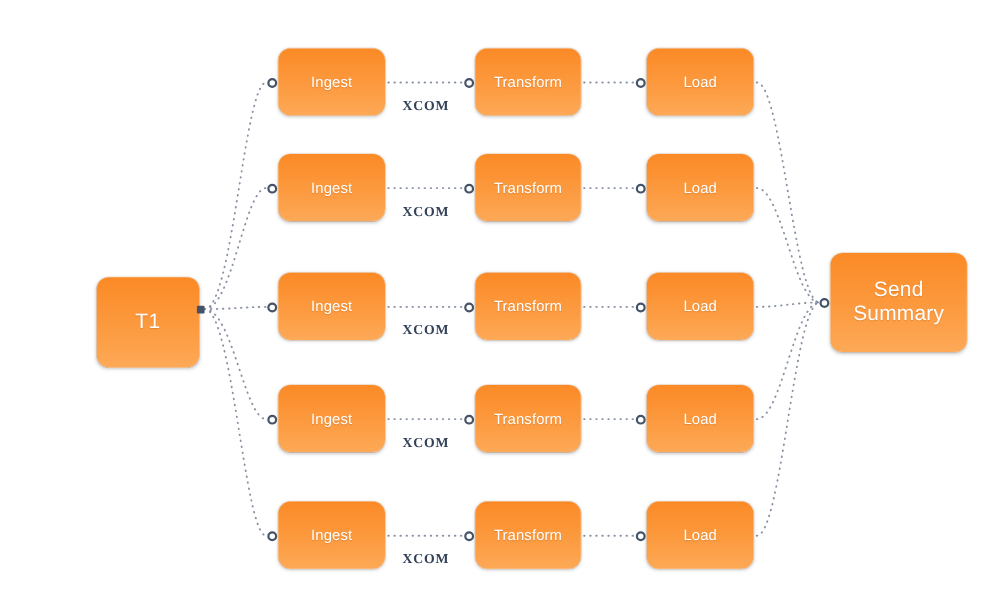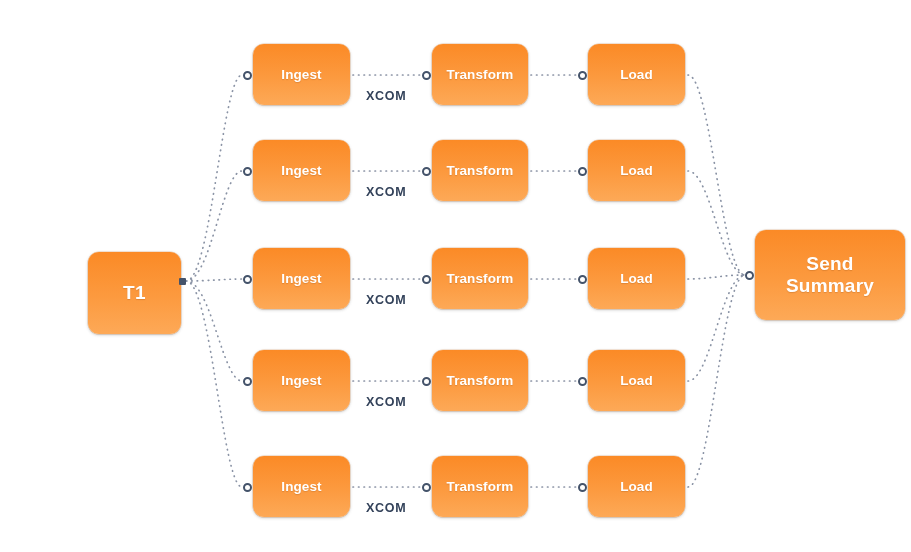--- a/index.html
+++ b/index.html
@@ -30,21 +30,21 @@
     border-radius: 11px;
     background: linear-gradient(180deg, #fb8a26 0%, #fc9a3f 55%, #fda957 100%);
     box-shadow: 0 1px 3px rgba(70,70,70,0.30), 0 0 0 0.5px rgba(214,118,30,0.35);
     display: flex;
     align-items: center;
     justify-content: center;
     text-align: center;
   }
   .node-label {
     color: #ffffff;
-    font-weight: bold;
+    font-weight: normal;
     line-height: 1.18;
     letter-spacing: 0.1px;
     text-shadow: 0 1px 1px rgba(150,80,20,0.28);
     user-select: none;
   }
   .node.small .node-label { font-size: 13.5px; }
   .node.t1 .node-label { font-size: 19px; letter-spacing: 0.4px; }
   .node.summary .node-label { font-size: 19px; letter-spacing: 0.2px; }
 
   .port {
@@ -64,20 +64,21 @@
     border-color: #44536a;
   }
   .xcom-label {
     position: absolute;
     font-size: 12.5px;
     font-weight: bold;
     color: #33425a;
     letter-spacing: 0.7px;
     white-space: nowrap;
     user-select: none;
+    font-family: Liberation Serif, serif;
   }
 </style>
 </head>
 <body>
 
 <div id="canvas">
   <svg id="edge-layer" width="911" height="552" viewBox="0 0 911 552">
       <path d="M 353 75 L 421 75" fill="none" stroke="#8a93a5" stroke-width="1.7" stroke-linecap="round" stroke-dasharray="0.5 5"></path>
       <path d="M 531 75 L 577 75" fill="none" stroke="#8a93a5" stroke-width="1.7" stroke-linecap="round" stroke-dasharray="0.5 5"></path>
       <path d="M 186 281 C 211.25 281, 222.3 75, 242 75" fill="none" stroke="#8a93a5" stroke-width="1.7" stroke-linecap="round" stroke-dasharray="0.5 5"></path>
@@ -97,21 +98,21 @@
       <path d="M 353 487 L 421 487" fill="none" stroke="#8a93a5" stroke-width="1.7" stroke-linecap="round" stroke-dasharray="0.5 5"></path>
       <path d="M 531 487 L 577 487" fill="none" stroke="#8a93a5" stroke-width="1.7" stroke-linecap="round" stroke-dasharray="0.5 5"></path>
       <path d="M 186 281 C 211.25 281, 222.3 487, 242 487" fill="none" stroke="#8a93a5" stroke-width="1.7" stroke-linecap="round" stroke-dasharray="0.5 5"></path>
       <path d="M 688 487 C 710.6 487, 722.12 275, 745 275" fill="none" stroke="#8a93a5" stroke-width="1.7" stroke-linecap="round" stroke-dasharray="0.5 5"></path>
     </svg>
   <div id="node-layer">
       <div class="node t1" style="left: 88px; top: 252px; width: 93px; height: 82px;">
         <div class="node-label">T1</div>
       </div>
       <div class="port square" style="left: 178.5px; top: 277.5px;"></div>
-      <div class="node summary" style="left: 755px; top: 230px; width: 150px; height: 90px;">
+      <div class="node summary" style="left: 755px; top: 230px; width: 124px; height: 90px;">
         <div class="node-label">Send<br><span>Summary</span></div>
       </div>
       <div class="port" style="left: 744.5px; top: 270.5px;"></div>
       <div class="node small" style="left: 253px; top: 44px; width: 97px; height: 61px;">
         <div class="node-label">Ingest</div>
       </div>
       <div class="node small" style="left: 432px; top: 44px; width: 96px; height: 61px;">
         <div class="node-label">Transform</div>
       </div>
       <div class="node small" style="left: 588px; top: 44px; width: 97px; height: 61px;">

